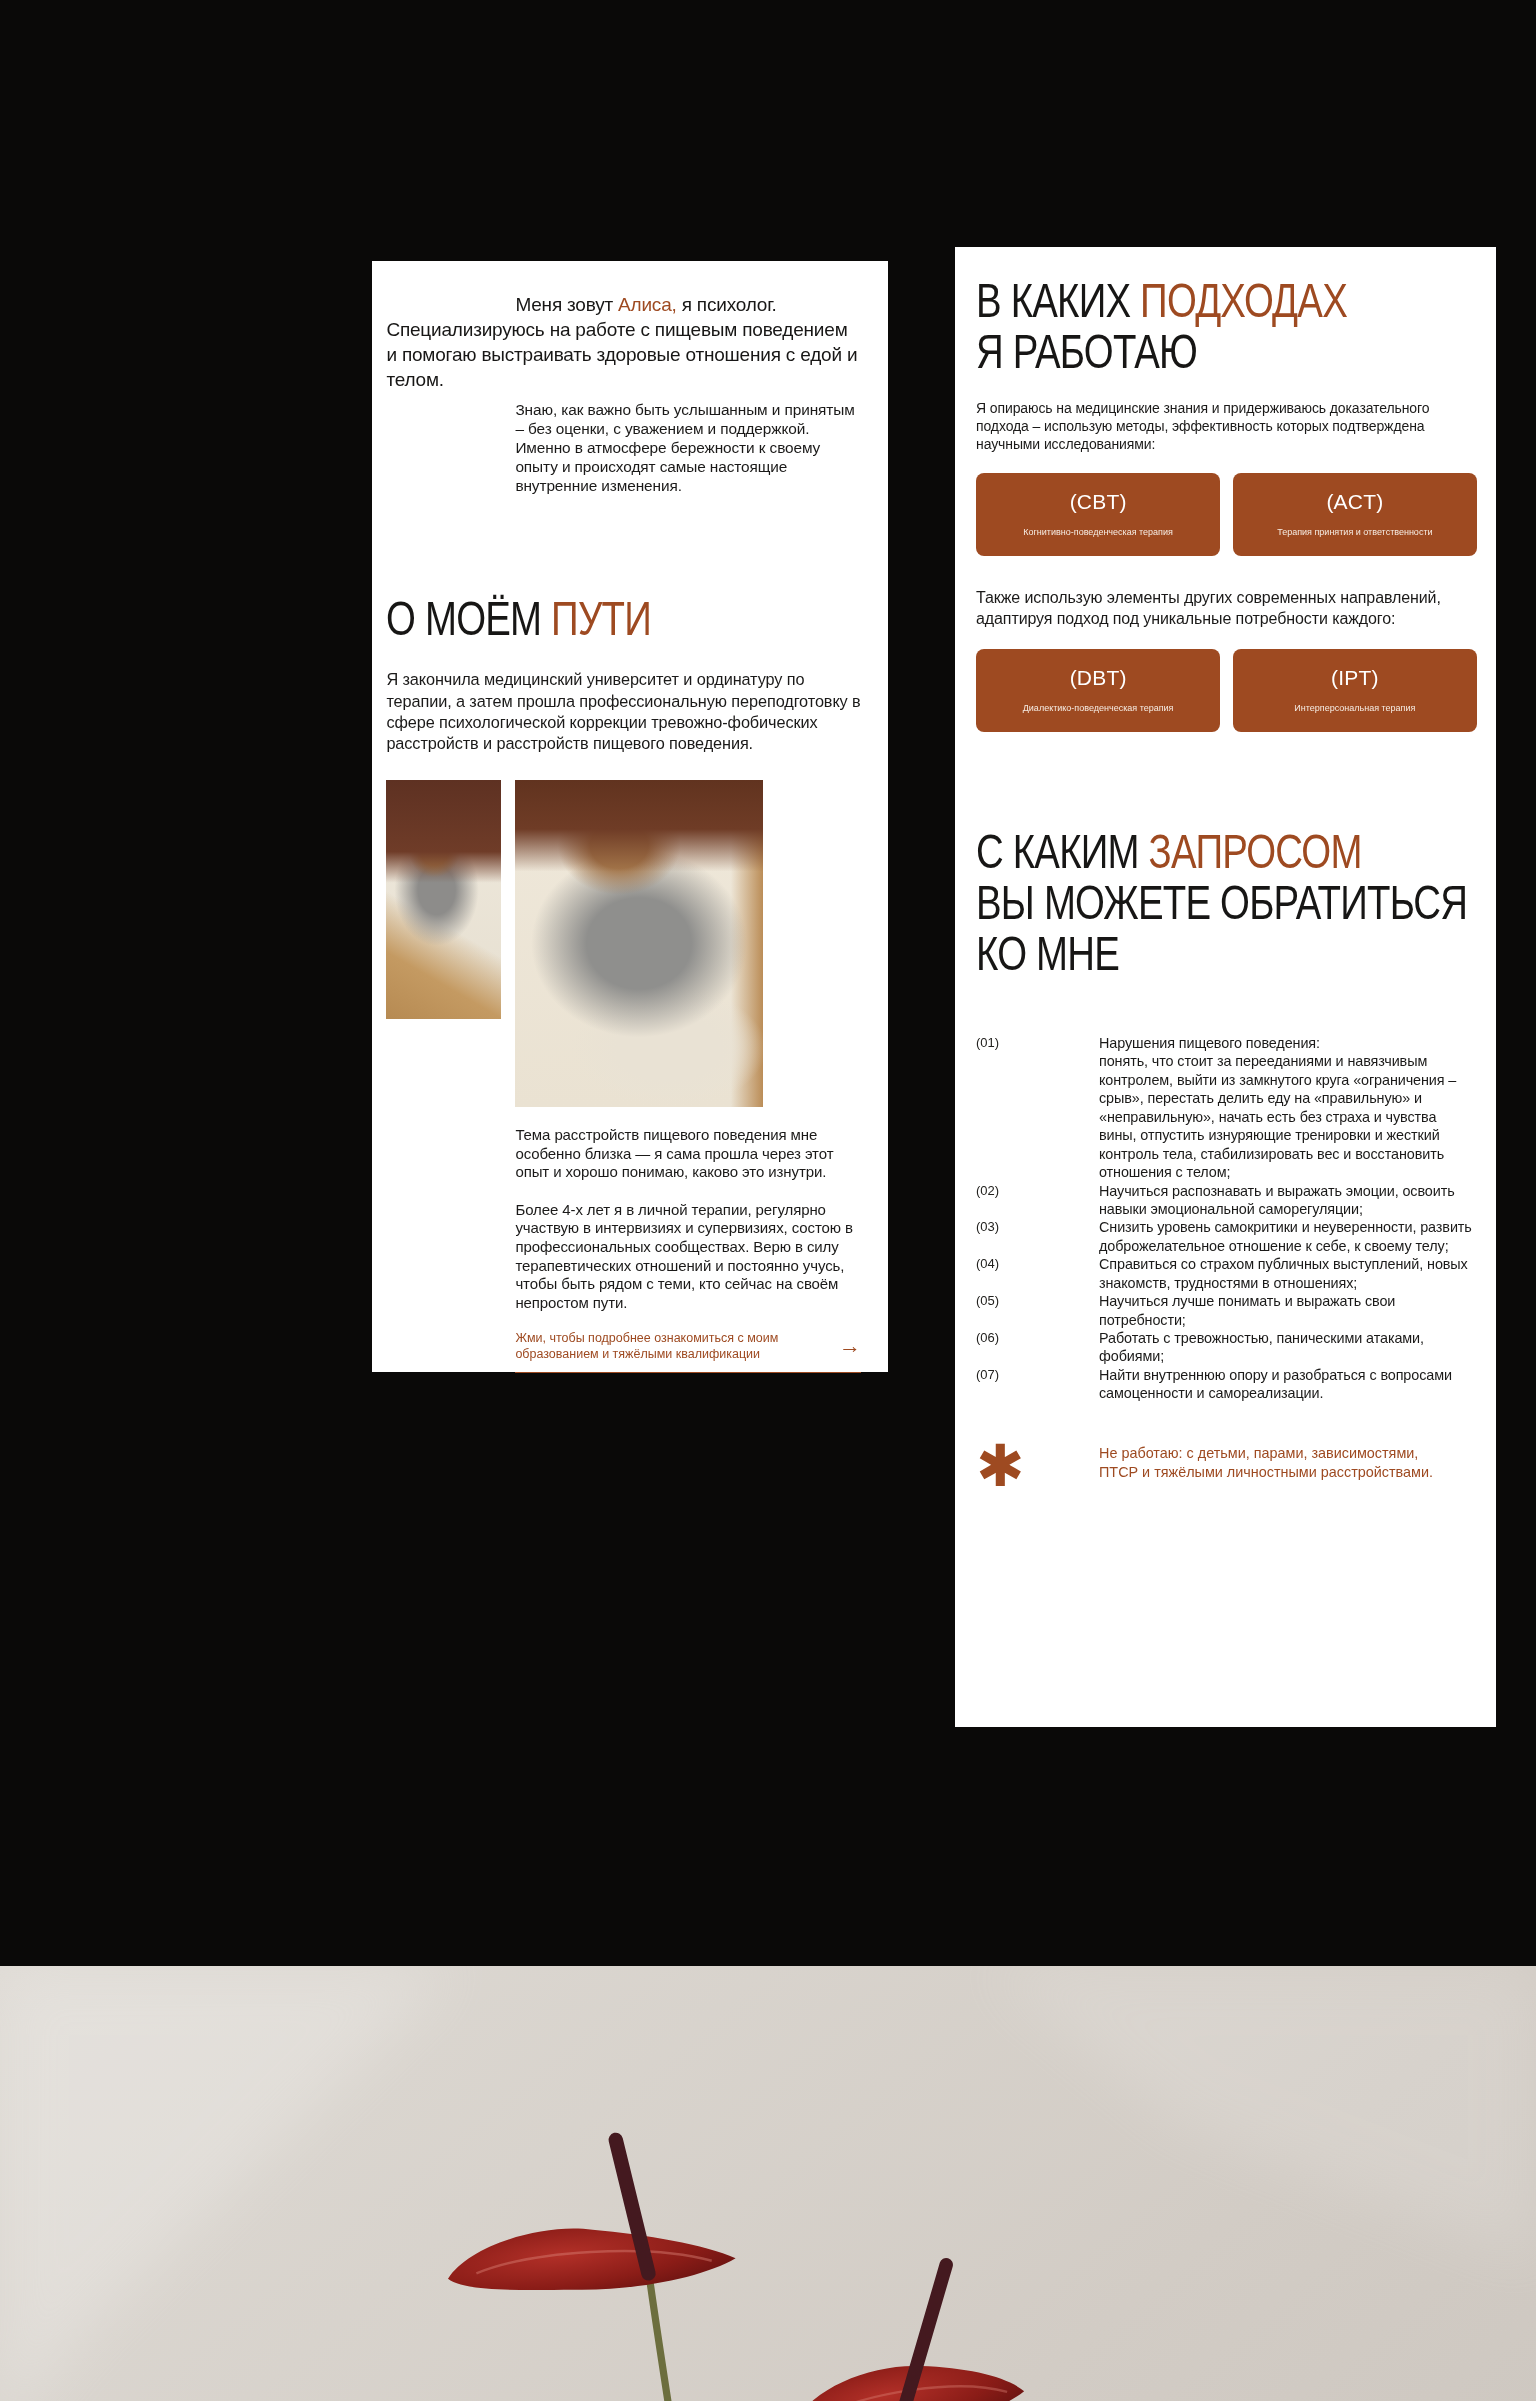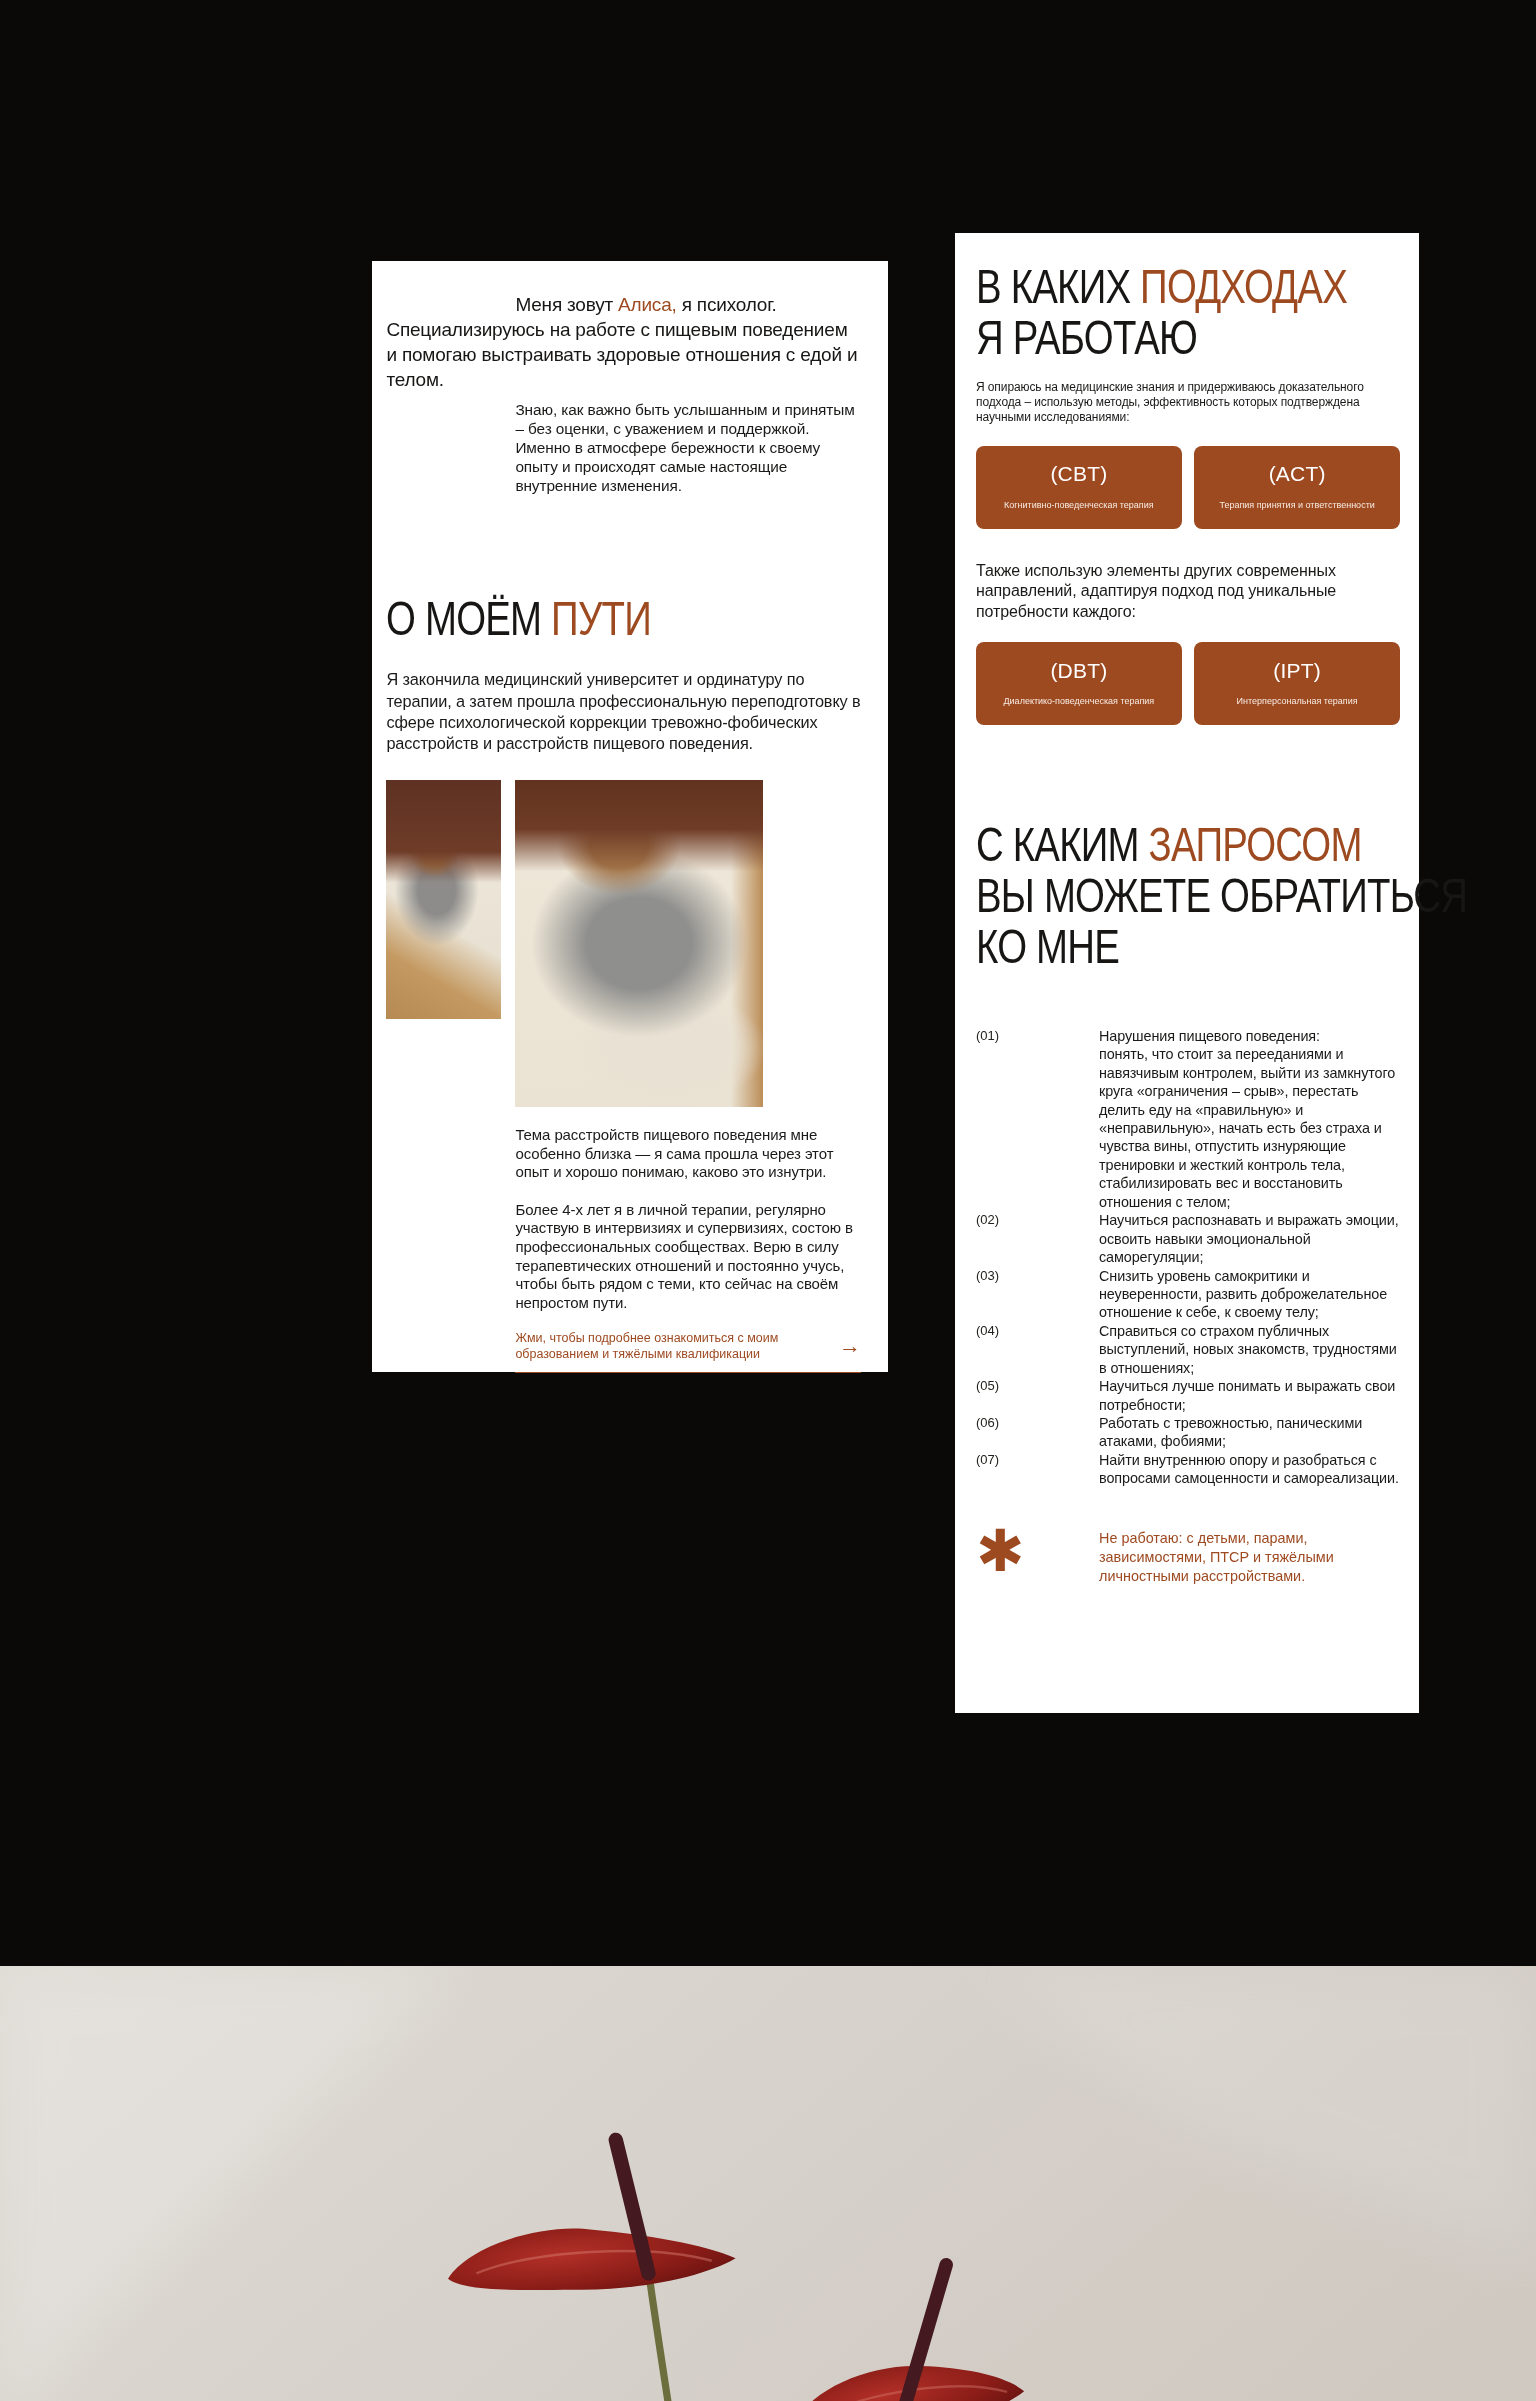--- a/index.html
+++ b/index.html
@@ -1,20 +1,20 @@
 <!DOCTYPE html>
 <html lang="ru" style="--background: #0a0908; --card: #ffffff; --accent: #9e4a21; --text: #1b1a19;font-size:7.7px"><head>
 <meta charset="utf-8">
 <style>
   html,body{margin:0;padding:0;background:#000;}
   .page{position:relative;width:1537px;height:3442px;background:var(--background,#0a0908);
         overflow:hidden;font-family:"Liberation Sans",sans-serif;color:var(--text,#1b1a19);}
   .card{position:absolute;background:var(--card,#fff);box-sizing:border-box;}
   .card-left{left:372px;top:227px;width:516px;height:1111px;padding:31px 27px 0 14.4px;margin-top:34px;}
-  .card-right{left:955px;top:233px;width:464px;height:1480px;padding:29px 19px 0 21px;}
+  .card-right{left:955px;top:247px;width:541px;height:1480px;padding:29px 19px 0 21px;}
   p{margin:0;}
   .accent{color:var(--accent,#9e4a21);}
   .h1{font-size:48px;line-height:1.06;letter-spacing:-1px;font-weight:500;color:#171615;
       text-transform:uppercase;white-space:nowrap;transform:scaleX(.8);transform-origin:0 0;margin:0;}
   .h1 .block{display:block;}
   .intro{font-size:19px;line-height:1.32;letter-spacing:-0.2px;text-indent:129px;color:#181716;}
   .intro-note{margin:7.7px 0 0 129px;font-size:15.4px;line-height:1.24;letter-spacing:-0.1px;}
   .left-title{margin-top:99px;}
   .path-text{margin-top:24px;font-size:16.3px;line-height:1.3;letter-spacing:-0.1px;}
   .photos{margin-top:26px;display:flex;gap:13.4px;align-items:flex-start;}
@@ -30,21 +30,21 @@
       radial-gradient(96px 77px at 42% 20%,#a4764a 0 30%,rgba(164,118,74,0) 64%),
       radial-gradient(154px 134px at 50% 50%,#8f8f8d 0 34%,rgba(143,143,141,0) 70%),
       radial-gradient(125px 77px at 62% 82%,#e9e2d4 0 42%,rgba(233,226,212,0) 78%),
       linear-gradient(270deg,#bb8d57 0%,rgba(187,141,87,0) 13%),
       linear-gradient(#efe8da,#eae2d2);}
   .exp{margin:19px 0 0 129px;font-size:15px;line-height:1.24;letter-spacing:-0.1px;}
   .more-link{display:flex;margin:17.3px 0 0 129px;padding-bottom:9.6px;border-bottom:1.4px solid var(--accent,#9e4a21);
       justify-content:space-between;align-items:center;color:var(--accent,#9e4a21);text-decoration:none;cursor:pointer;}
   .more-text{font-size:12.5px;line-height:1.3;width:269px;}
   .arrow-icon{font-size:22px;line-height:1;}
-  .approaches-intro{margin-top:16px;font-size:12px;line-height:1.28;letter-spacing:-0.1px;}
+  .approaches-intro{margin-top:22px;font-size:14px;line-height:1.28;letter-spacing:-0.1px;}
   .methods{margin-top:20px;display:grid;grid-template-columns:1fr 1fr;gap:12.5px;}
   .method{background:var(--accent,#9e4a21);border-radius:8px;height:83px;color:#fff;text-align:center;}
   .method-abbr{margin-top:16.3px;font-size:21px;letter-spacing:0.2px;}
   .method-name{margin-top:13.4px;font-size:9px;color:#f6ece3;}
   .methods-more{margin-top:32px;font-size:16px;line-height:1.28;letter-spacing:-0.1px;}
   .right-title2{margin-top:95px;}
   .requests{margin-top:54px;display:flex;flex-direction:column;}
   .req{display:grid;grid-template-columns:123px 1fr;align-items:start;}
   .req-num{font-size:13px;color:#23221f;padding-top:1px;}
   .req-text{font-size:14.4px;line-height:1.28;letter-spacing:-0.1px;white-space:pre-line;}

